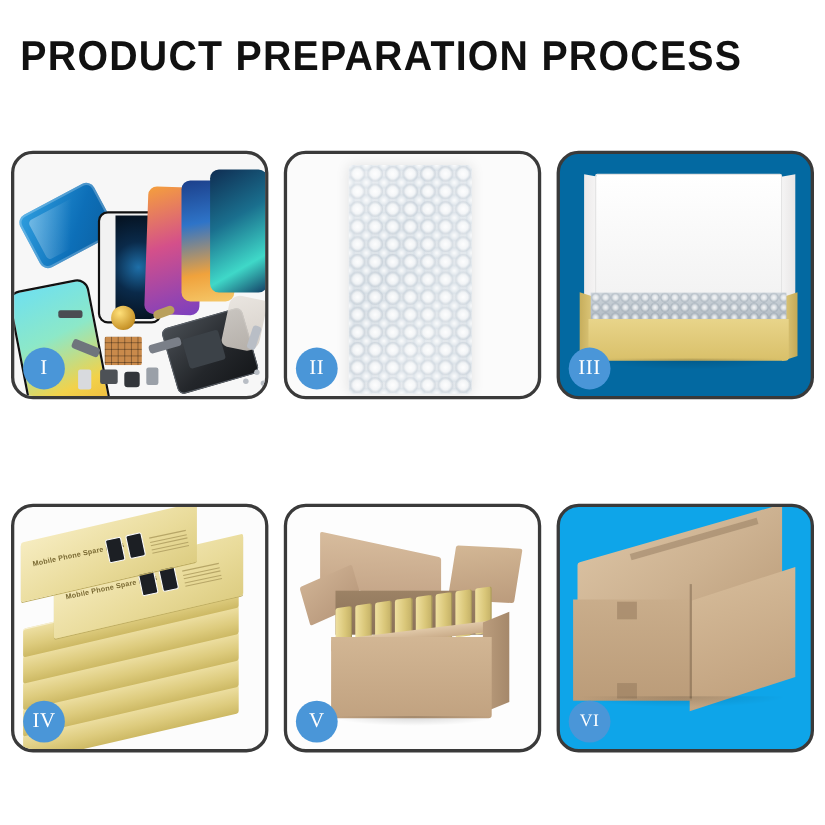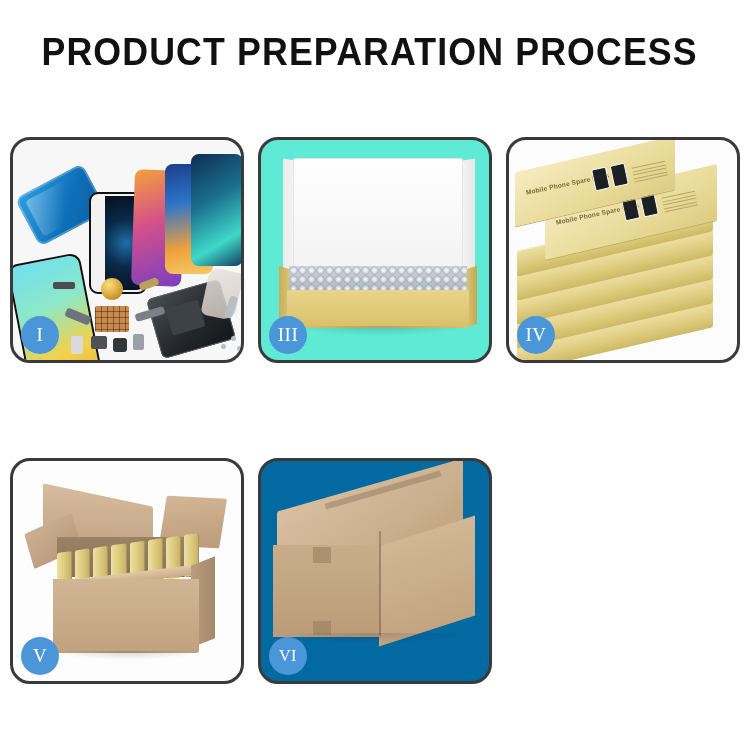--- a/index.html
+++ b/index.html
@@ -5,21 +5,21 @@
   * { box-sizing: border-box; margin: 0; padding: 0; }
   html, body {
     width: 750px; height: 750px;
     background: #ffffff;
     font-family: "Liberation Sans", sans-serif;
     overflow: hidden;
   }
   .page { position: relative; width: 750px; height: 750px; background: #fff; }
 
   
-  .header { width: 616px; padding-top: 30px; text-align: center; margin-left: 23px; }
+  .header { width: 616px; padding-top: 30px; text-align: center; }
   .title {
     font-family: "Liberation Sans", sans-serif;
     font-weight: 700;
     font-size: 38px;
     letter-spacing: 1.2px;
     color: #111111;
     transform: scaleX(0.94);
     white-space: nowrap;
     line-height: 44px;
   }
@@ -172,21 +172,21 @@
       radial-gradient(circle at 50% 50%, rgba(255,255,255,.85) 0%, rgba(200,212,222,.35) 42%, rgba(255,255,255,0) 62%);
     background-size: 16px 16px;
     background-position: 8px 8px;
   }
   .wrap-sheen {
     position:absolute; inset:0;
     background: linear-gradient(115deg, rgba(255,255,255,.35) 0%, rgba(255,255,255,0) 35%, rgba(255,255,255,.25) 70%, rgba(255,255,255,0) 100%);
   }
 
   
-  .p3 { background: #5eead4; }
+  .p3 { background: #0369a1; }
   .lid-back {
     position:absolute; left:32px; top:18px; width:170px; height:118px;
     background: linear-gradient(180deg,#ffffff,#f2f2f2);
     border: 1px solid #e4e4e4; border-radius: 2px;
   }
   .lid-flapL { position:absolute; left:22px; top:20px; width:18px; height:112px; background:linear-gradient(90deg,#eceaea,#fbfbfb); transform: skewY(10deg); }
   .lid-flapR { position:absolute; left:196px; top:20px; width:18px; height:112px; background:linear-gradient(90deg,#fbfbfb,#e8e6e6); transform: skewY(-10deg); }
   .box-inner {
     position:absolute; left:28px; top:126px; width:178px; height:30px;
     background: linear-gradient(180deg,#cfd6dc,#aab4bd);
@@ -256,21 +256,21 @@
   .ct-flapTR { position:absolute; left:150px; top:36px; width:60px; height:50px; background:linear-gradient(170deg,#d3b795,#bb9b7c); transform: rotate(9deg) skewY(-6deg); border-radius:2px; }
   .ct-innerBack { position:absolute; left:44px; top:76px; width:134px; height:40px; background:linear-gradient(180deg,#9c8265,#8a7158); }
   .ct-fill { position:absolute; left:44px; top:82px; width:142px; height:42px; display:flex; gap:3px; transform: skewY(-8deg); }
   .ct-fill i { flex:1; background:linear-gradient(90deg,#efe0a0,#d9c678 60%,#c3b067); border-radius:2px; box-shadow: inset -1px 0 0 rgba(0,0,0,.15); }
   .ct-front { position:absolute; left:40px; top:118px; width:146px; height:74px; background:linear-gradient(180deg,#d2b694,#c1a280); border-radius:0 0 3px 3px; }
   .ct-sideR { position:absolute; left:178px; top:100px; width:24px; height:82px; background:linear-gradient(90deg,#bb9d7d,#a5886a); transform: skewY(-22deg); }
   .ct-rim { position:absolute; left:40px; top:112px; width:148px; height:10px; background:linear-gradient(180deg,#e0c8a8,#c9ab88); transform: skewY(-7deg); }
   .ct-shadow { position:absolute; left:40px; top:190px; width:150px; height:9px; background: radial-gradient(ellipse at 50% 0%, rgba(0,0,0,.16), rgba(0,0,0,0) 70%); }
 
   
-  .p6 { background: #0369a1; text-align: center; }
+  .p6 { background: #0ea5e9; text-align: center; }
   .sc-top {
     position:absolute; left:16px; top:24px; width:186px; height:68px;
     background: linear-gradient(155deg,#d8bf9f 0%, #cdb291 55%, #c2a583 100%);
     transform: skewY(-16deg); border-radius:2px;
   }
   .sc-seam { position:absolute; left:62px; top:26px; width:120px; height:6px; background:rgba(140,115,88,.45); transform: rotate(-16deg); }
   .sc-front {
     position:absolute; left:12px; top:84px; width:108px; height:92px;
     background: linear-gradient(180deg,#c9ad8b,#bb9c79);
   }
@@ -316,20 +316,28 @@
         <div class="part sm5"></div>
         <div class="part sm6"></div>
         <div class="part sm7"></div>
         <div class="screw1"></div>
         <div class="screw2"></div>
         <div class="screw3"></div>
       </div>
       <div class="badge">I</div>
     </div>
 
+    <div class="panel p2">
+      <div class="stage">
+        <div class="bubblewrap">
+          <div class="wrap-sheen"></div>
+        </div>
+      </div>
+      <div class="badge">II</div>
+    </div>
 
     <div class="panel p3">
       <div class="stage">
         <div class="lid-flapL"></div>
         <div class="lid-flapR"></div>
         <div class="lid-back"></div>
         <div class="box-sideL"></div>
         <div class="box-sideR"></div>
         <div class="box-inner"></div>
         <div class="box-front"></div>

